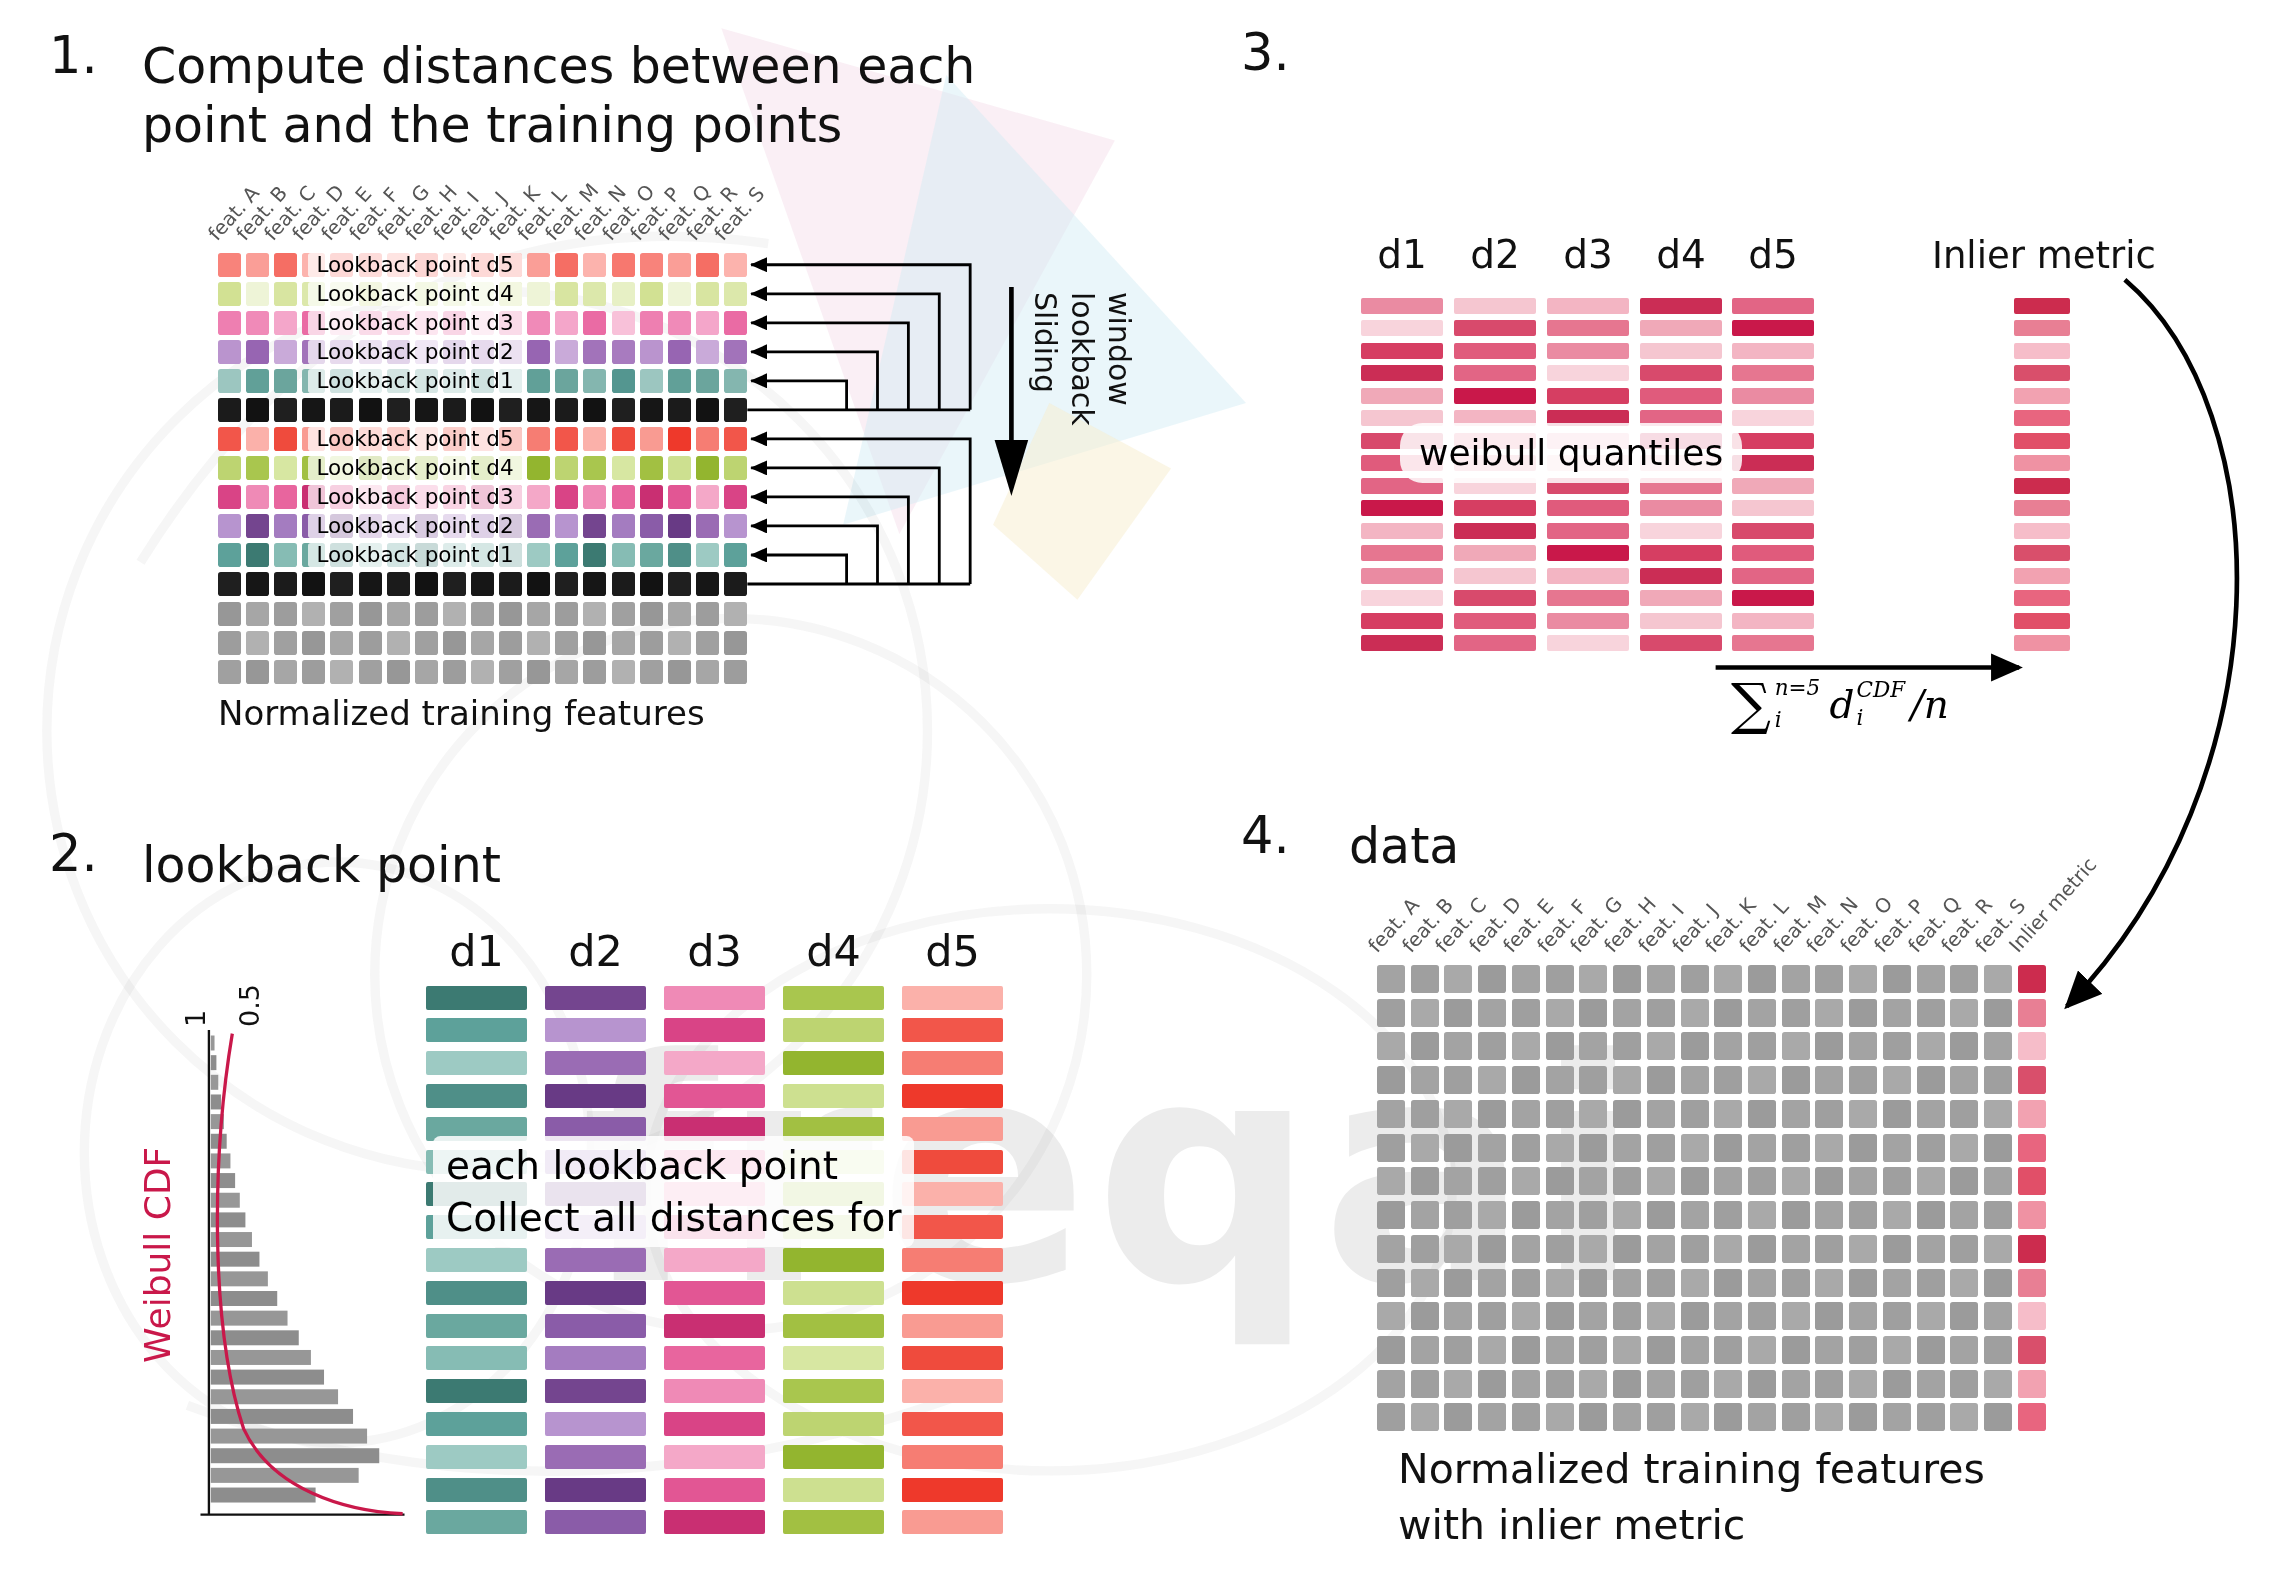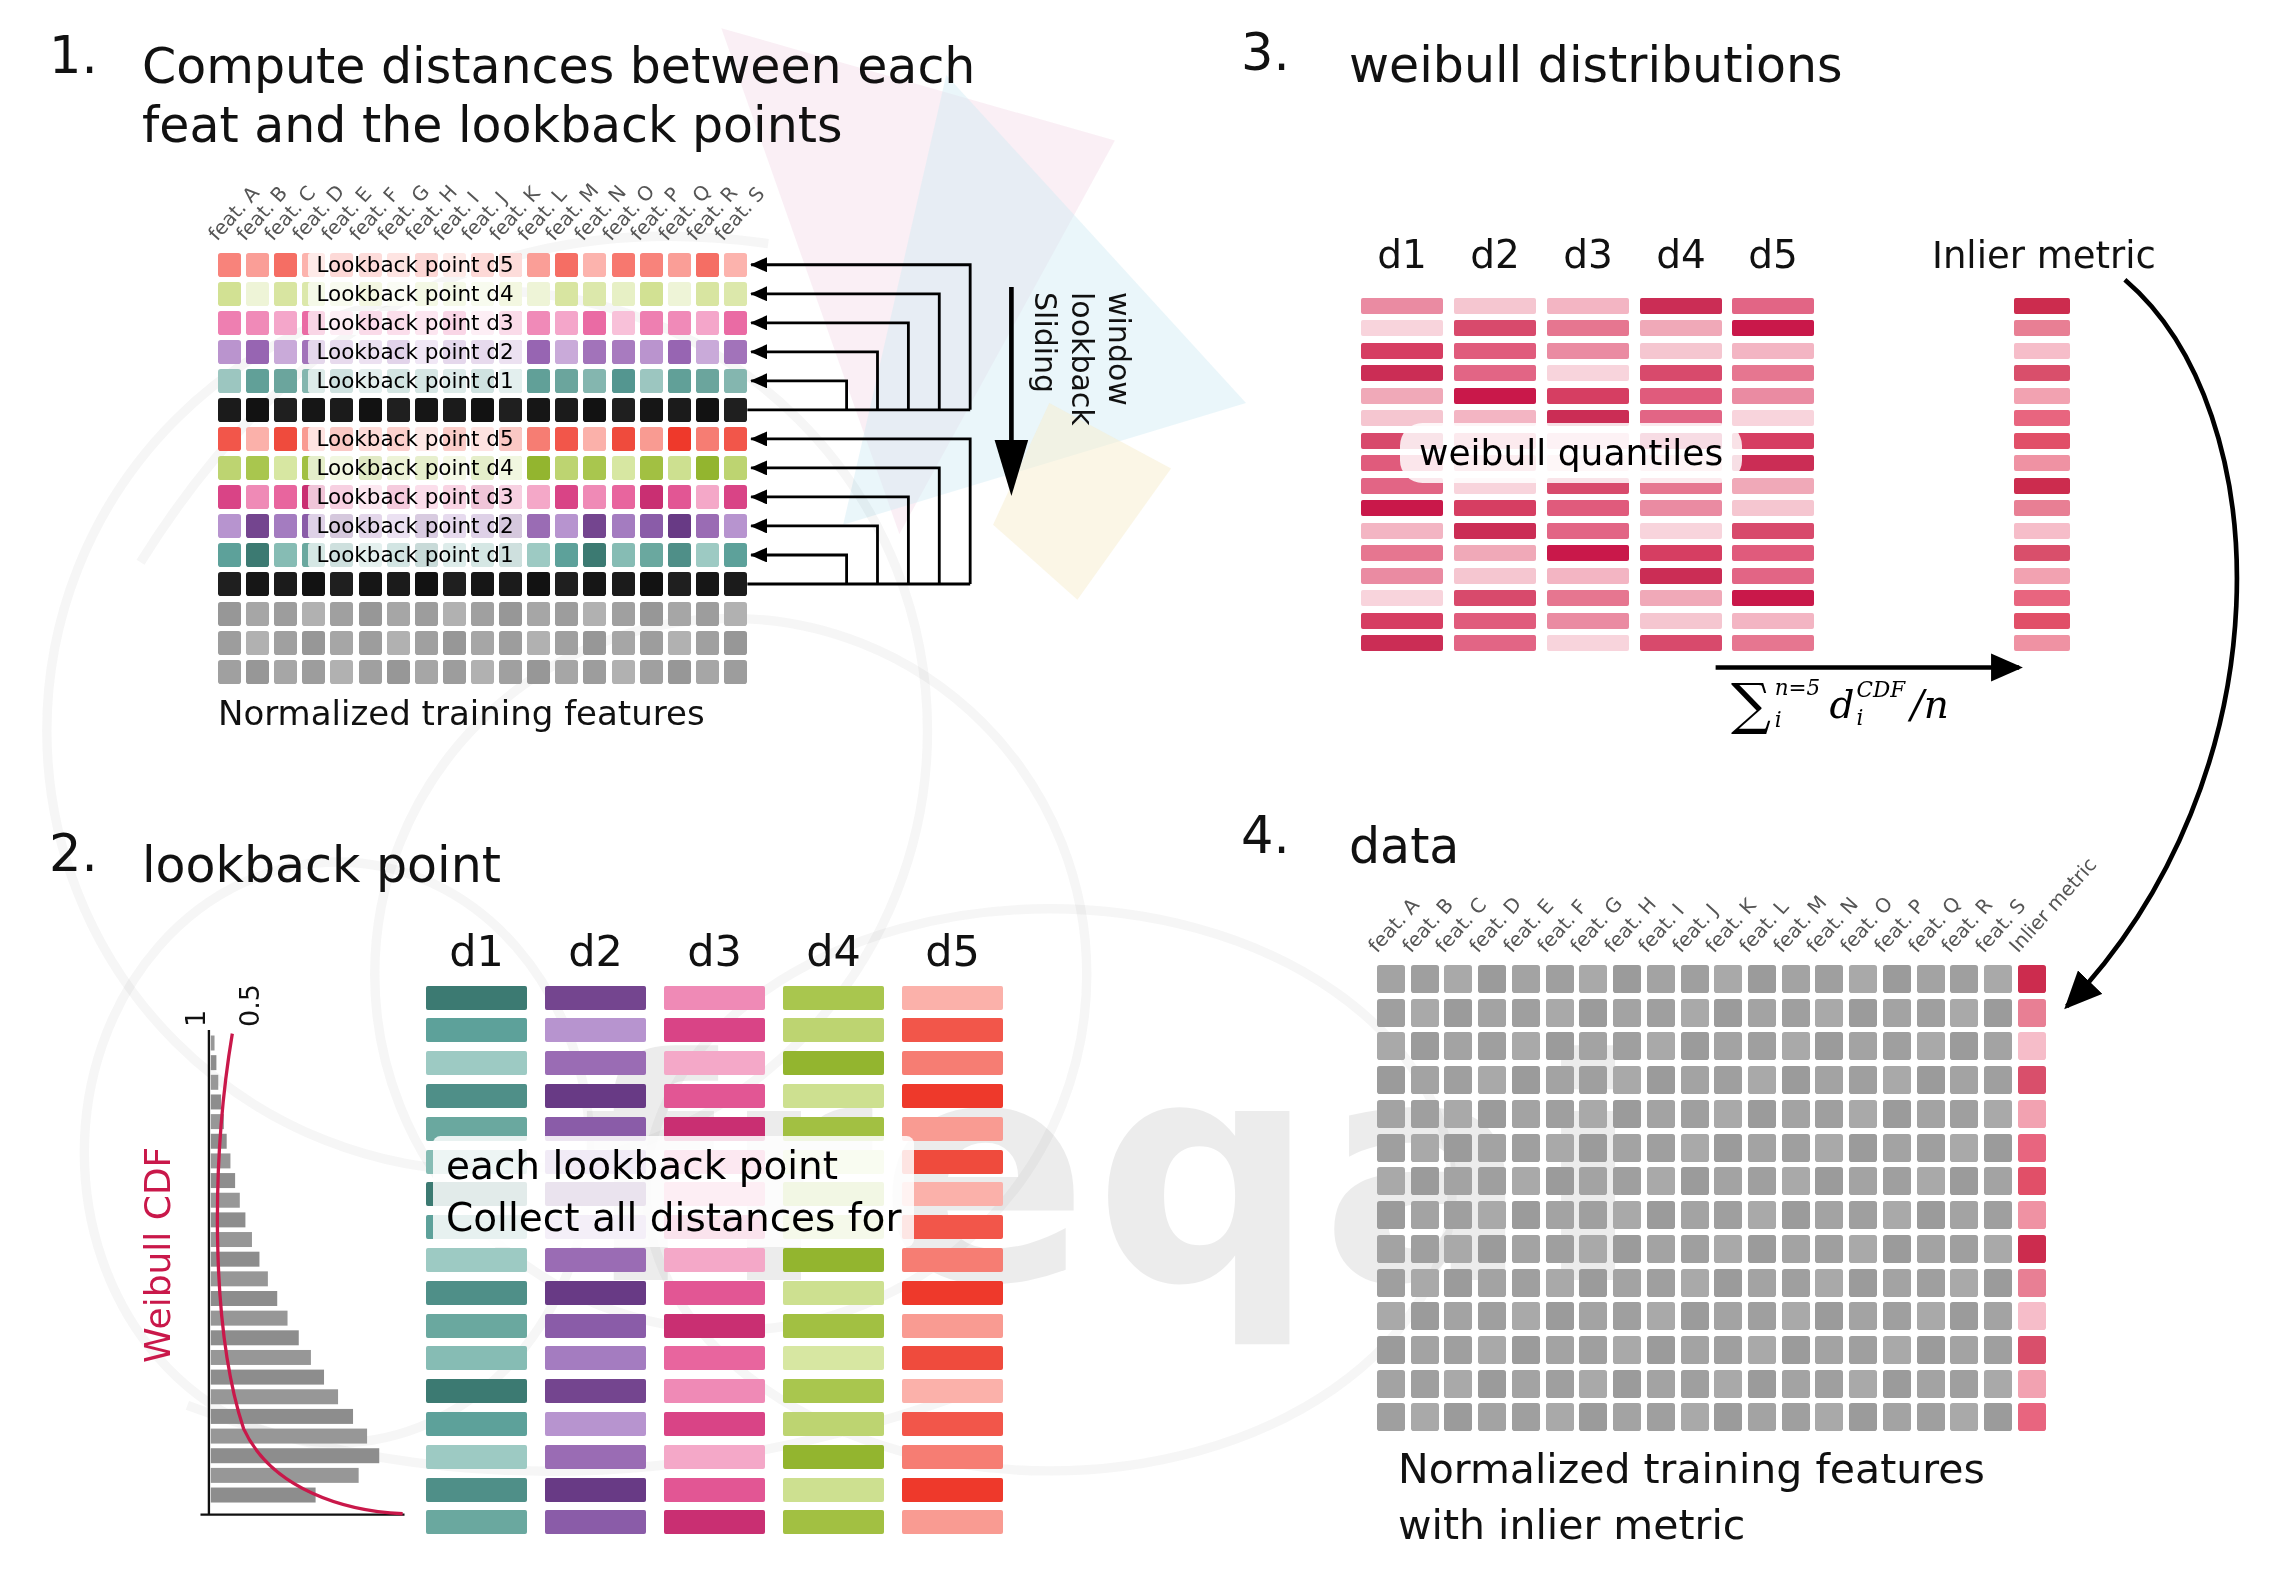--- a/index.html
+++ b/index.html
@@ -59,21 +59,21 @@
       <ellipse cx="1120" cy="1270" rx="430" ry="300"></ellipse>
       <path d="M 150 600 Q 400 200, 820 260"></path>
       <path d="M 200 1500 Q 600 1650, 1050 1480"></path>
     </g>
   </svg>
   <div id="watermark">freqai</div>
 
   <div class="num" style="left:49px;top:26px">1.</div>
   <div class="title" style="left:142px;top:37px">
     <div>Compute distances between each</div>
-    <div>feat and the lookback points</div>
+    <div>point and the training points</div>
   </div>
 
   <div id="p1-grid">
       <div class="cell" style="left: 0px; top: 0px; background: rgb(248, 131, 123);"></div>
       <div class="cell" style="left: 28px; top: 0px; background: rgb(250, 158, 151);"></div>
       <div class="cell" style="left: 56px; top: 0px; background: rgb(245, 110, 100);"></div>
       <div class="cell" style="left: 84px; top: 0px; background: rgb(252, 179, 173);"></div>
       <div class="cell" style="left: 112px; top: 0px; background: rgb(247, 120, 111);"></div>
       <div class="cell" style="left: 141px; top: 0px; background: rgb(248, 131, 123);"></div>
       <div class="cell" style="left: 169px; top: 0px; background: rgb(250, 158, 151);"></div>
@@ -394,21 +394,20 @@
   <div id="slide-label">
     <div>Sliding</div>
     <div>lookback</div>
     <div>window</div>
   </div>
 
   <div class="caption" style="left:218px;top:693px">Normalized training features</div>
 
   <div class="num" style="left:1241px;top:23.4px">3.</div>
   <div class="title" style="left:1349px;top:36px">
-    <div>weibull distributions</div>
   </div>
 
   <div id="p3-note" class="note">weibull quantiles</div>
 
   <div id="inlier-label">Inlier metric</div>
 
   <svg id="p3-arrow" class="overlay" style="left:1710px;top:645px" width="356" height="45" viewBox="0 0 380 48">
     <defs>
       <marker id="ah2" markerUnits="userSpaceOnUse" markerWidth="36" markerHeight="30" refX="30" refY="15" orient="auto">
           <polygon points="0,0 34,15 0,30" fill="#000"></polygon>

